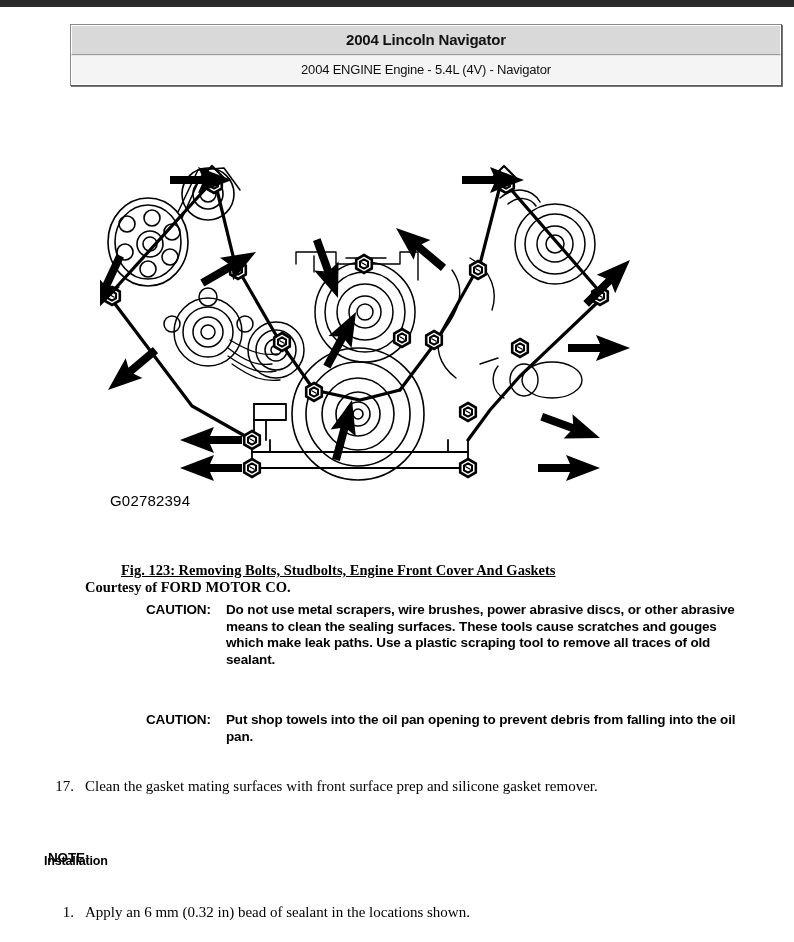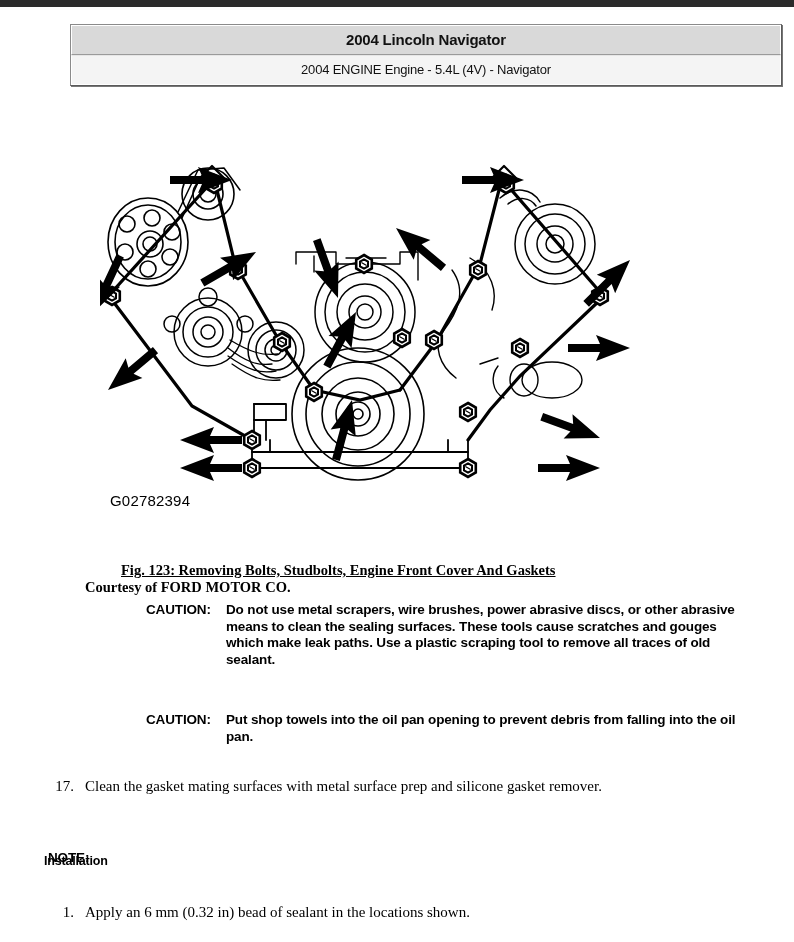--- a/index.html
+++ b/index.html
@@ -372,21 +372,21 @@
   <span class="body">Do not use metal scrapers, wire brushes, power abrasive discs, or other abrasive means to clean the sealing surfaces. These tools cause scratches and gouges which make leak paths. Use a plastic scraping tool to remove all traces of old sealant.</span>
 </div>
 
 <div class="callout caution-2">
   <span class="tag">CAUTION:</span>
   <span class="body">Put shop towels into the oil pan opening to prevent debris from falling into the oil pan.</span>
 </div>
 
 <div class="step step-17">
   <span class="num">17.</span>
-  <span class="txt">Clean the gasket mating surfaces with metal surface prep and silicone gasket remover.</span>
+  <span class="txt">Clean the gasket mating surfaces with front surface prep and silicone gasket remover.</span>
 </div>
 
 <div class="section-heading">Installation</div>
 
 <div class="callout note-block">
   <span class="tag">NOTE:</span>
 </div>
 
 <div class="step step-1">
   <span class="num">1.</span>

